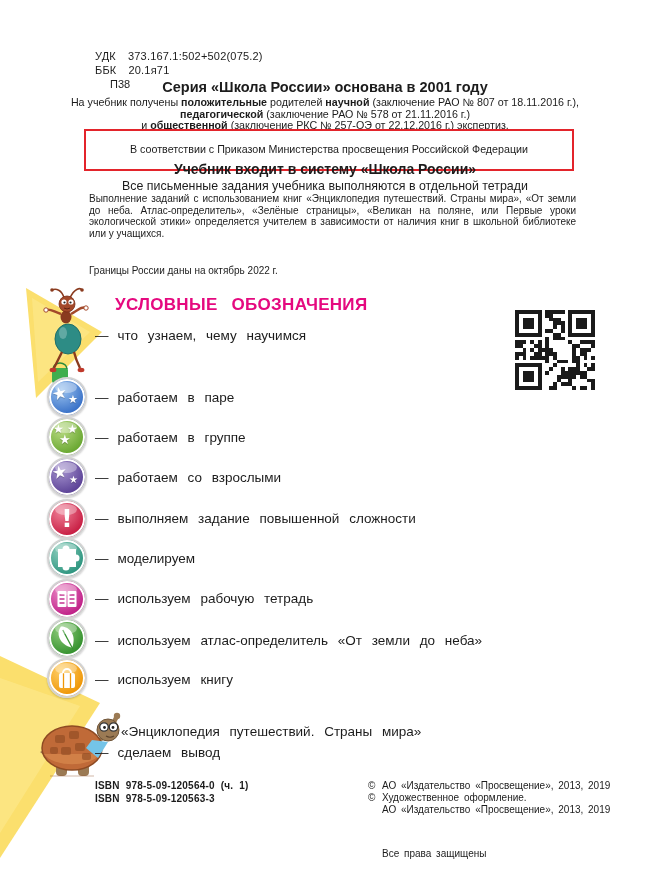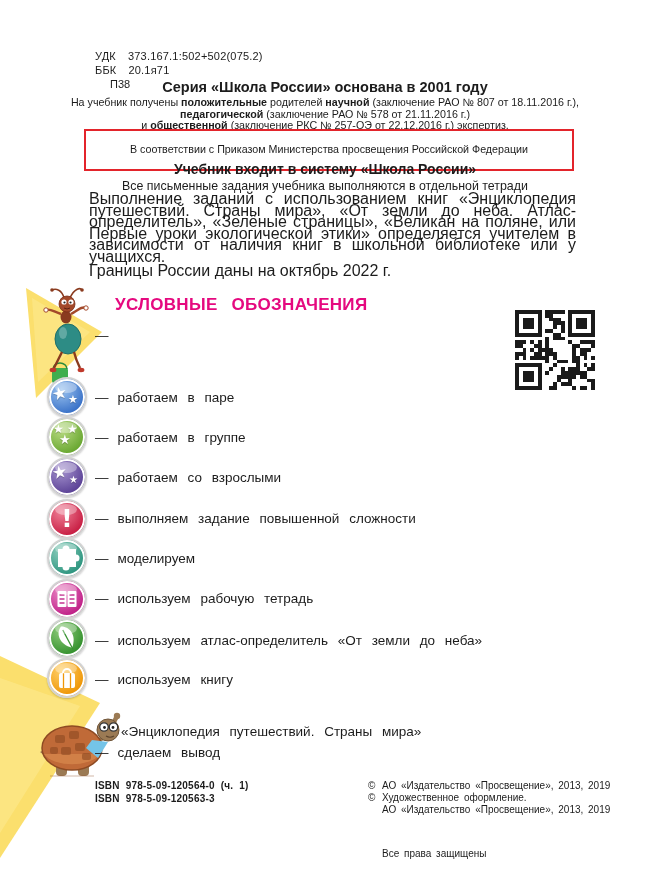--- a/index.html
+++ b/index.html
@@ -17,21 +17,21 @@
   .series-title{top:79px;font-weight:bold;font-size:14.5px;}
   .approvals{top:97px;font-size:10.7px;line-height:11.6px;}
   .b{font-weight:bold;}
 
   .order-box{left:84px;top:129px;width:482px;border:2px solid #e3242b;
              text-align:center;font-size:10.7px;line-height:11.6px;padding:13px 2px;}
 
   .system-title{top:161px;font-weight:bold;font-size:14px;}
   .notebook-note{top:179px;font-size:12.4px;}
 
-  .para{left:89px;width:487px;font-size:16px;line-height:11.6px;text-align:justify;}
+  .para{left:89px;width:487px;font-size:10px;line-height:11.6px;text-align:justify;}
   .p-books{top:193px;}
   .p-safety{top:228px;}
   .p-borders{top:265px;text-align:left;}
 
   
   .legend-title{left:115px;top:295px;font-size:17px;font-weight:bold;color:#e5097f;
                 letter-spacing:.3px;word-spacing:9px;}
   .legend-row{left:95px;font-size:13.5px;display:flex;gap:9px;word-spacing:6px;white-space:nowrap;}
   .legend-row .dash{flex:0 0 auto;}
   .r1{top:328px;} .r2{top:390px;} .r3{top:430px;} .r4{top:470px;} .r5{top:511px;}
@@ -288,20 +288,21 @@
       <rect x="14" y="0" width="7" height="7" fill="#1a1a1a"></rect>
       <rect x="15" y="1" width="5" height="5" fill="#fff"></rect>
       <rect x="16" y="2" width="3" height="3" fill="#1a1a1a"></rect>
       <rect x="0" y="14" width="7" height="7" fill="#1a1a1a"></rect>
       <rect x="1" y="15" width="5" height="5" fill="#fff"></rect>
       <rect x="2" y="16" width="3" height="3" fill="#1a1a1a"></rect>
     </svg>
 
   <div class="abs legend-row r1">
     <span class="dash">—</span>
+    <span>что узнаем, чему научимся</span>
   </div>
 
   <span class="badge i-pair">
     <span class="star" style="left:3px;top:6px;font-size:17px;transform:rotate(-14deg);">★</span>
     <span class="star" style="left:19px;top:15px;font-size:11px;">★</span>
   </span>
   <div class="abs legend-row r2">
     <span class="dash">—</span>
     <span>работаем в паре</span>
   </div>

